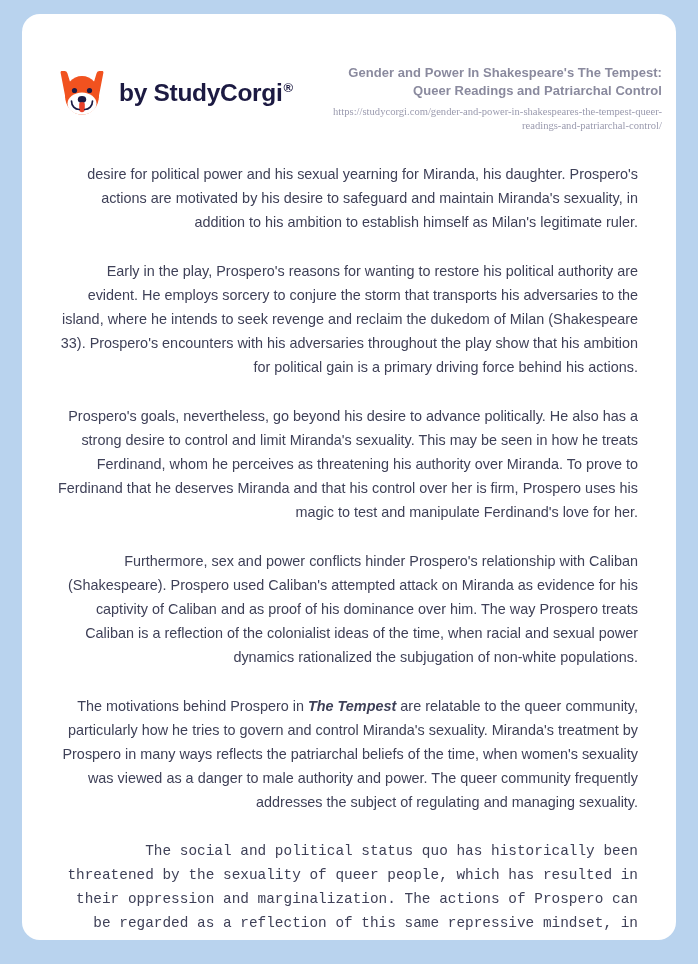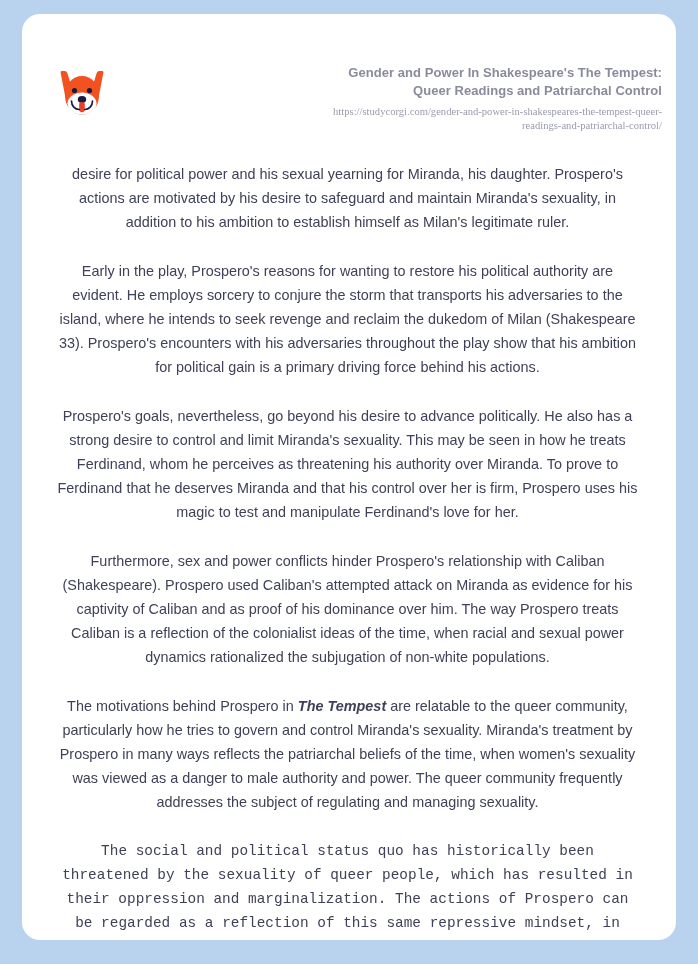--- a/index.html
+++ b/index.html
@@ -92,21 +92,21 @@
   }
   
   .doc-body {
     padding: 28px 38px 0 35px;
   }
   .para {
     font-size: 14.4px;
     line-height: 24px;
     color: #3f4158;
     margin: 0 0 25px 0;
-    text-align: center;
+    text-align: right;
     letter-spacing: 0.01px;
   }
   .para:last-child { margin-bottom: 0; font-family: Liberation Mono, monospace; }
   .para em { font-style: italic; font-weight: bold; }
 </style>
 </head>
 <body>
 
 <div class="page-wrap">
   <div class="paper">
@@ -119,20 +119,21 @@
           <path d="M44 3 C45 3 45.6 3.6 45.4 4.8 L40.5 30 L32 27 L38.5 5.5 C39 3.8 40.2 3 41.5 3 Z" fill="#f1521f"></path>
           <path d="M24 8 C33.5 8 41 16 41 27.5 C41 39 33.5 46.5 24 46.5 C14.5 46.5 7 39 7 27.5 C7 16 14.5 8 24 8 Z" fill="#f1521f"></path>
           <path d="M24 24.5 C32 24.5 38.5 29.5 38.5 35.5 C38.5 41.8 32 46.5 24 46.5 C16 46.5 9.5 41.8 9.5 35.5 C9.5 29.5 16 24.5 24 24.5 Z" fill="#ffffff"></path>
           <circle cx="16.5" cy="22.5" r="2.6" fill="#1c1a42"></circle>
           <circle cx="31.5" cy="22.5" r="2.6" fill="#1c1a42"></circle>
           <ellipse cx="24" cy="31.5" rx="4.2" ry="3.4" fill="#1c1a42"></ellipse>
           <path d="M21.2 36 C21.2 34.8 22.4 34 24 34 C25.6 34 26.8 34.8 26.8 36 L26.8 41.5 C26.8 43.2 25.6 44.3 24 44.3 C22.4 44.3 21.2 43.2 21.2 41.5 Z" fill="#e8402a"></path>
           <path d="M13.5 33 C13.5 38 17 41.5 21.2 41.5" stroke="#1c1a42" stroke-width="1.7" fill="none" stroke-linecap="round"></path>
           <path d="M34.5 33 C34.5 38 31 41.5 26.8 41.5" stroke="#1c1a42" stroke-width="1.7" fill="none" stroke-linecap="round"></path>
         </svg>
+        <div class="brand-text"><span>by StudyCorgi</span><span class="brand-reg">®</span></div>
       </div>
 
       <div class="doc-meta">
         <p class="doc-title">Gender and Power In Shakespeare's The Tempest: Queer Readings and Patriarchal Control</p>
         <p class="doc-url">https://studycorgi.com/gender-and-power-in-shakespeares-the-tempest-queer-readings-and-patriarchal-control/</p>
       </div>
 
     </div>
 
     <div class="doc-body">

